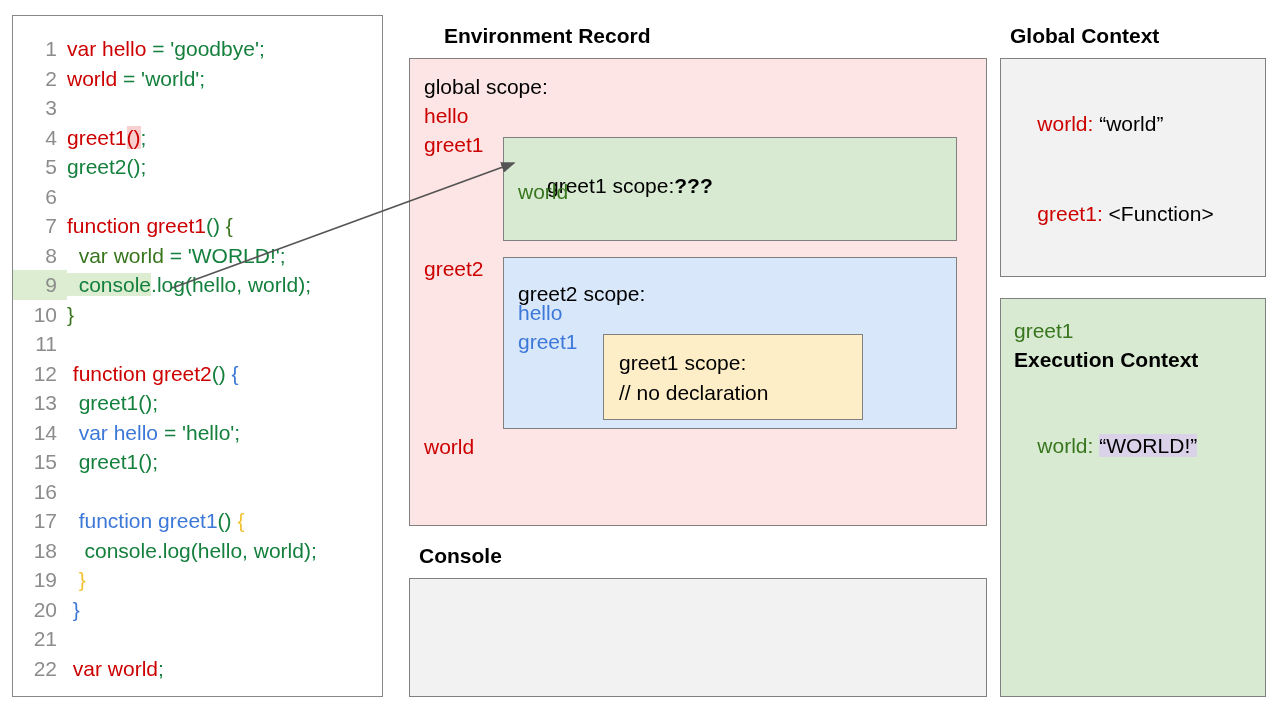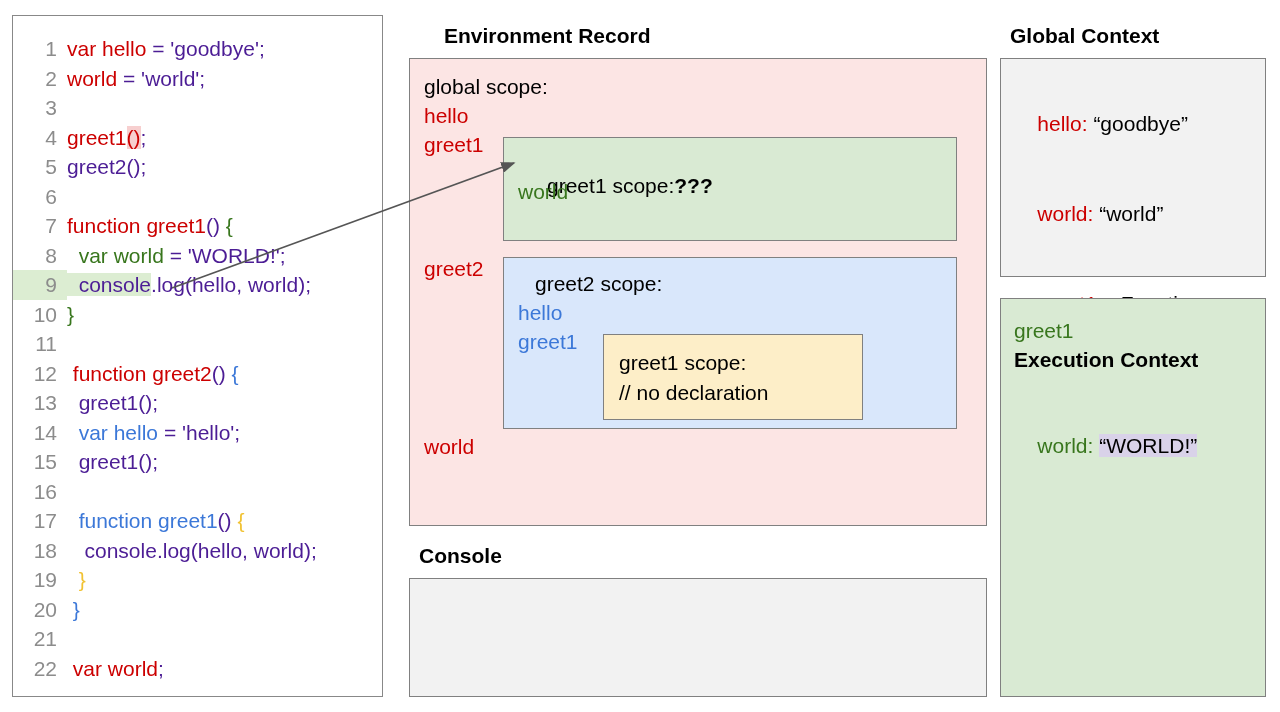--- a/index.html
+++ b/index.html
@@ -40,21 +40,21 @@
   }
   .ln {
     width: 44px;
     text-align: right;
     padding-right: 10px;
     color: #8c8c8c;
     flex: 0 0 auto;
     font-size: 21px;
   }
   .ln.hl-green { background: #dcedd2; }
-  .code-text { color: #4c1d95; }
+  .code-text { color: #15803d; }
 
   .t-red    { color: #cc0000; }
   .t-green  { color: #38761d; }
   .t-blue   { color: #3c78d8; }
   .t-orange { color: #f1c232; }
   .hl-pink  { background: #f7cfcf; }
   .hl-green { background: #dcedd2; }
 
   
   .section-title {
@@ -120,21 +120,21 @@
     height: 172px;
     background: #d9e7fb;
     border: 1px solid #808080;
     box-sizing: border-box;
   }
   #greet2-scope-box .row {
     position: absolute;
     font-size: 21px;
     white-space: pre;
   }
-  #greet2-scope-title { left: 14px; top: 14px; color: #000000; margin-left: 17px; }
+  #greet2-scope-title { left: 14px; top: 24px; color: #000000; }
   #greet2-hello       { left: 14px; top: 43px; color: #3c78d8; }
   #greet2-greet1      { left: 14px; top: 72px; color: #3c78d8; }
 
   
   #greet1-inner-box {
     position: absolute;
     left: 99px;
     top: 76px;
     width: 260px;
     height: 86px;
@@ -285,23 +285,20 @@
     </div>
   </div>
 </div>
 
 <div class="section-title" id="console-title">Console</div>
 <div id="console-box"></div>
 
 <div class="section-title" id="global-title">Global Context</div>
 <div id="global-box">
   <div class="gc-row">
-    <span class="gc-key">hello:</span><span> “goodbye”</span>
-  </div>
-  <div class="gc-row">
     <span class="gc-key">world:</span><span> “world”</span>
   </div>
   <div class="gc-row">
     <span class="gc-key">greet1:</span><span> &lt;Function&gt;</span>
   </div>
 </div>
 
 <div id="exec-box">
   <div id="exec-fn-name">greet1</div>
   <div id="exec-heading">Execution Context</div>

